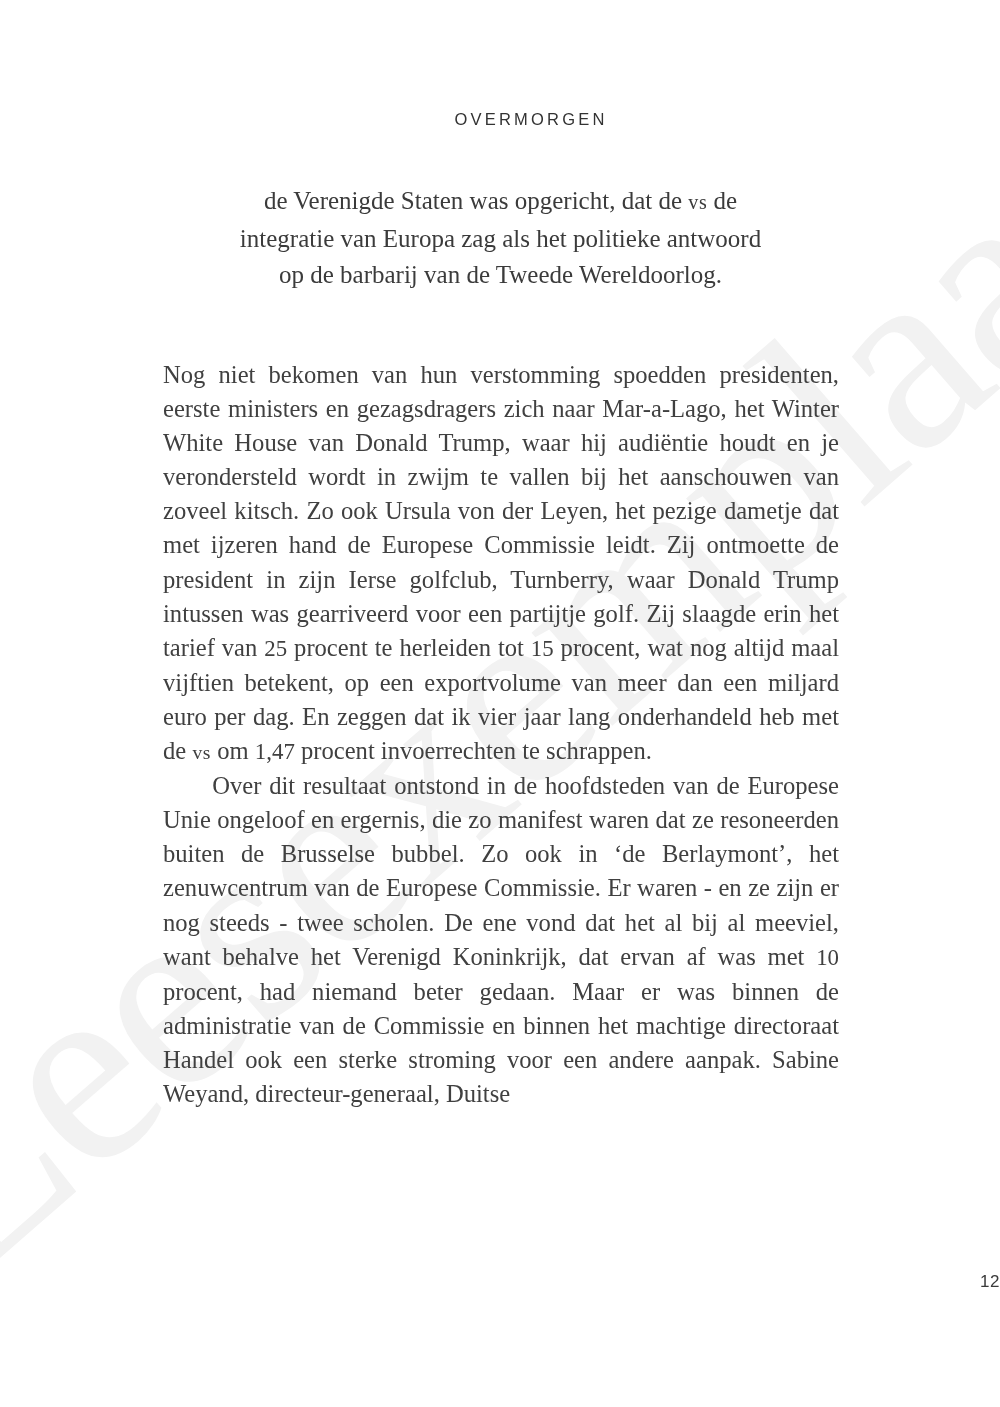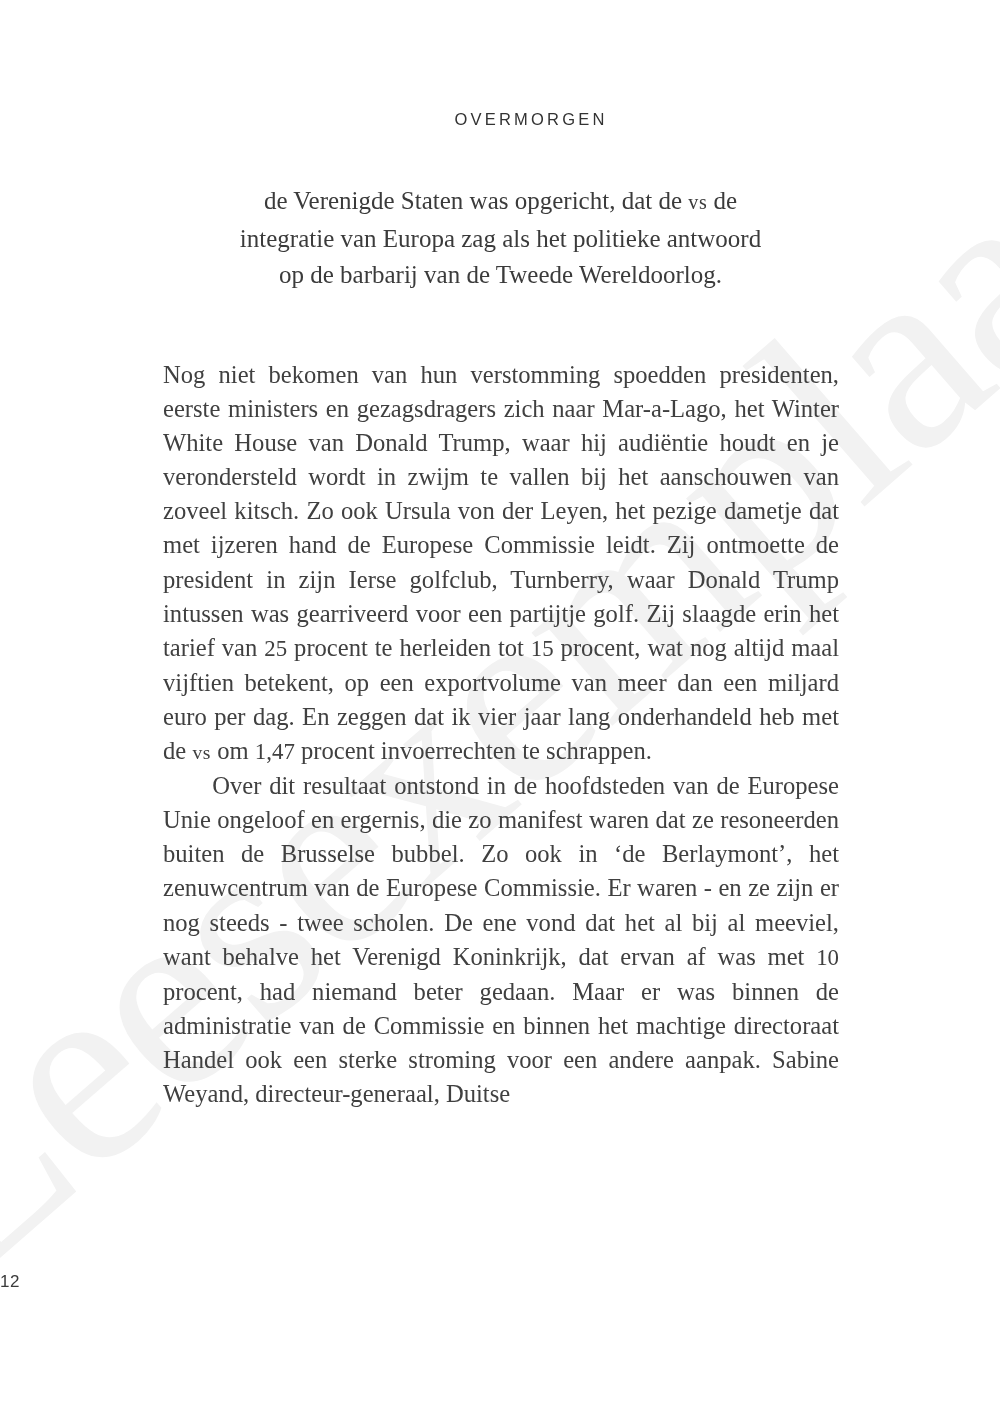--- a/index.html
+++ b/index.html
@@ -103,21 +103,21 @@
   }
   .body-text .osf {
     font-size: 0.93em;
   }
 
   .folio {
     position: absolute;
     top: 1272px;
     left: 0;
     width: 1000px;
-    text-align: left;
+    text-align: right;
     font-family: "Liberation Sans", "DejaVu Sans", sans-serif;
     font-size: 17px;
     color: #3a3a3a;
     letter-spacing: 0.5px;
   }
 </style>
 </head>
 <body>
 
 <div class="page">

